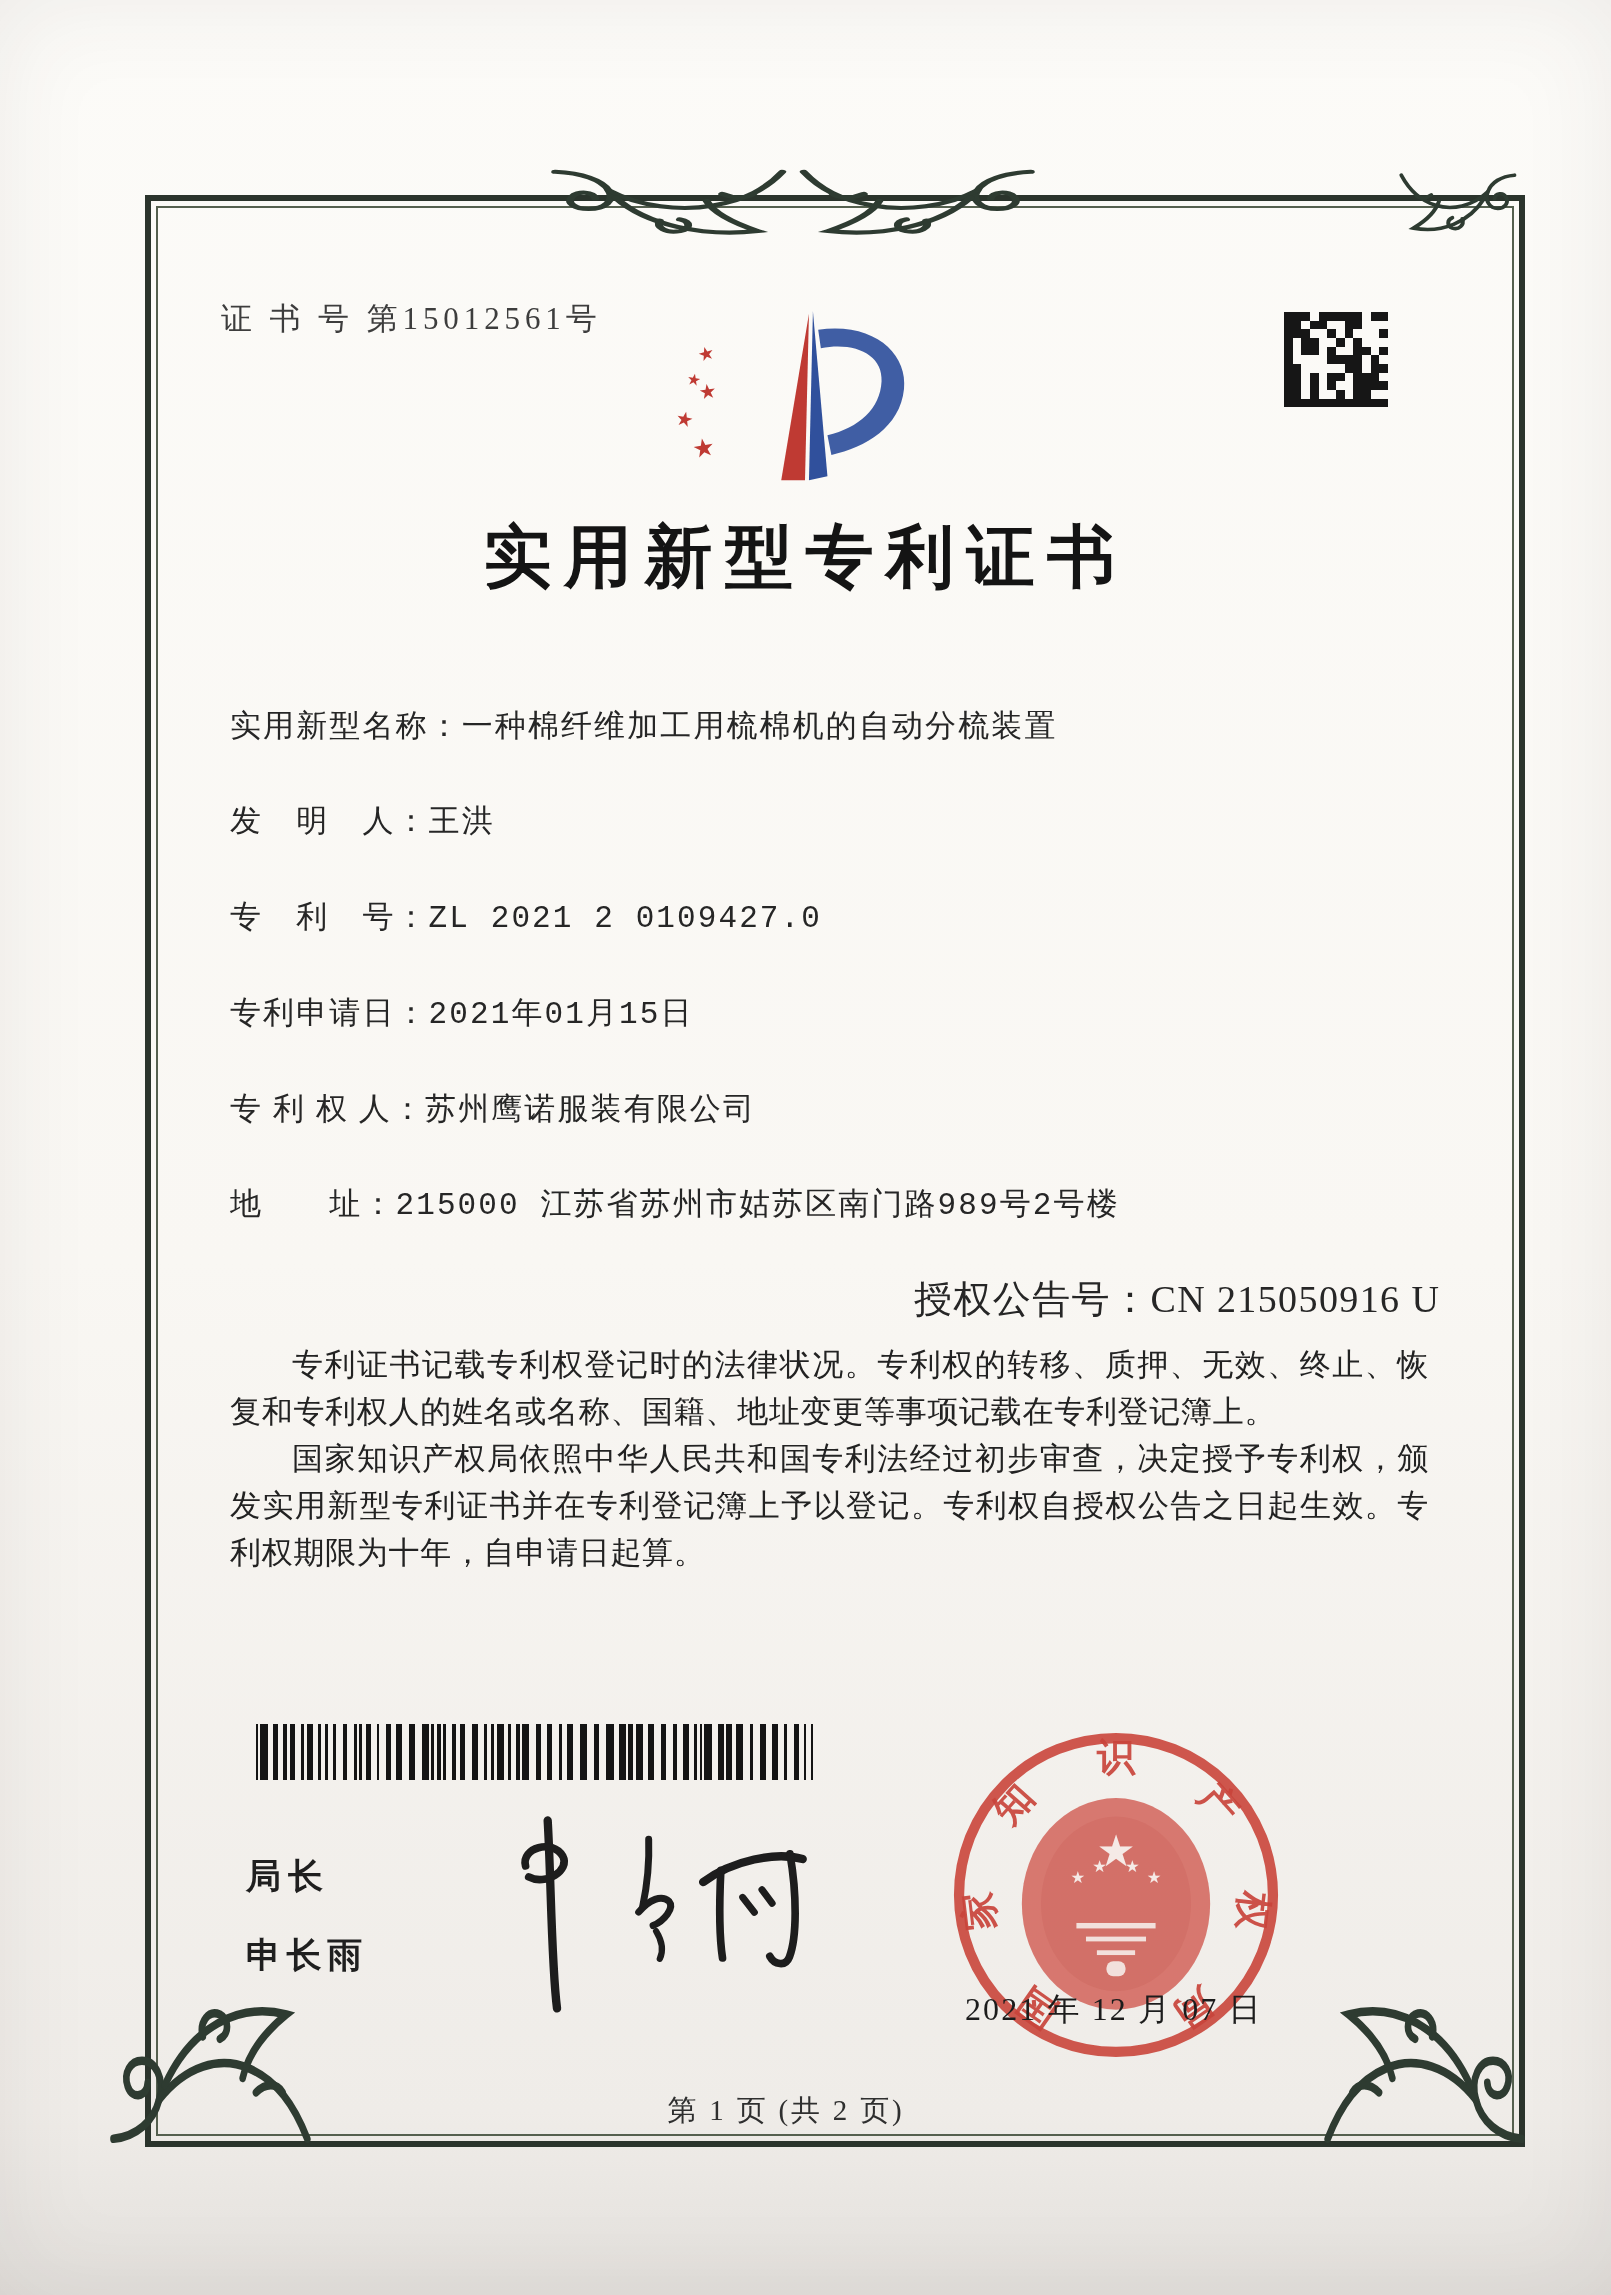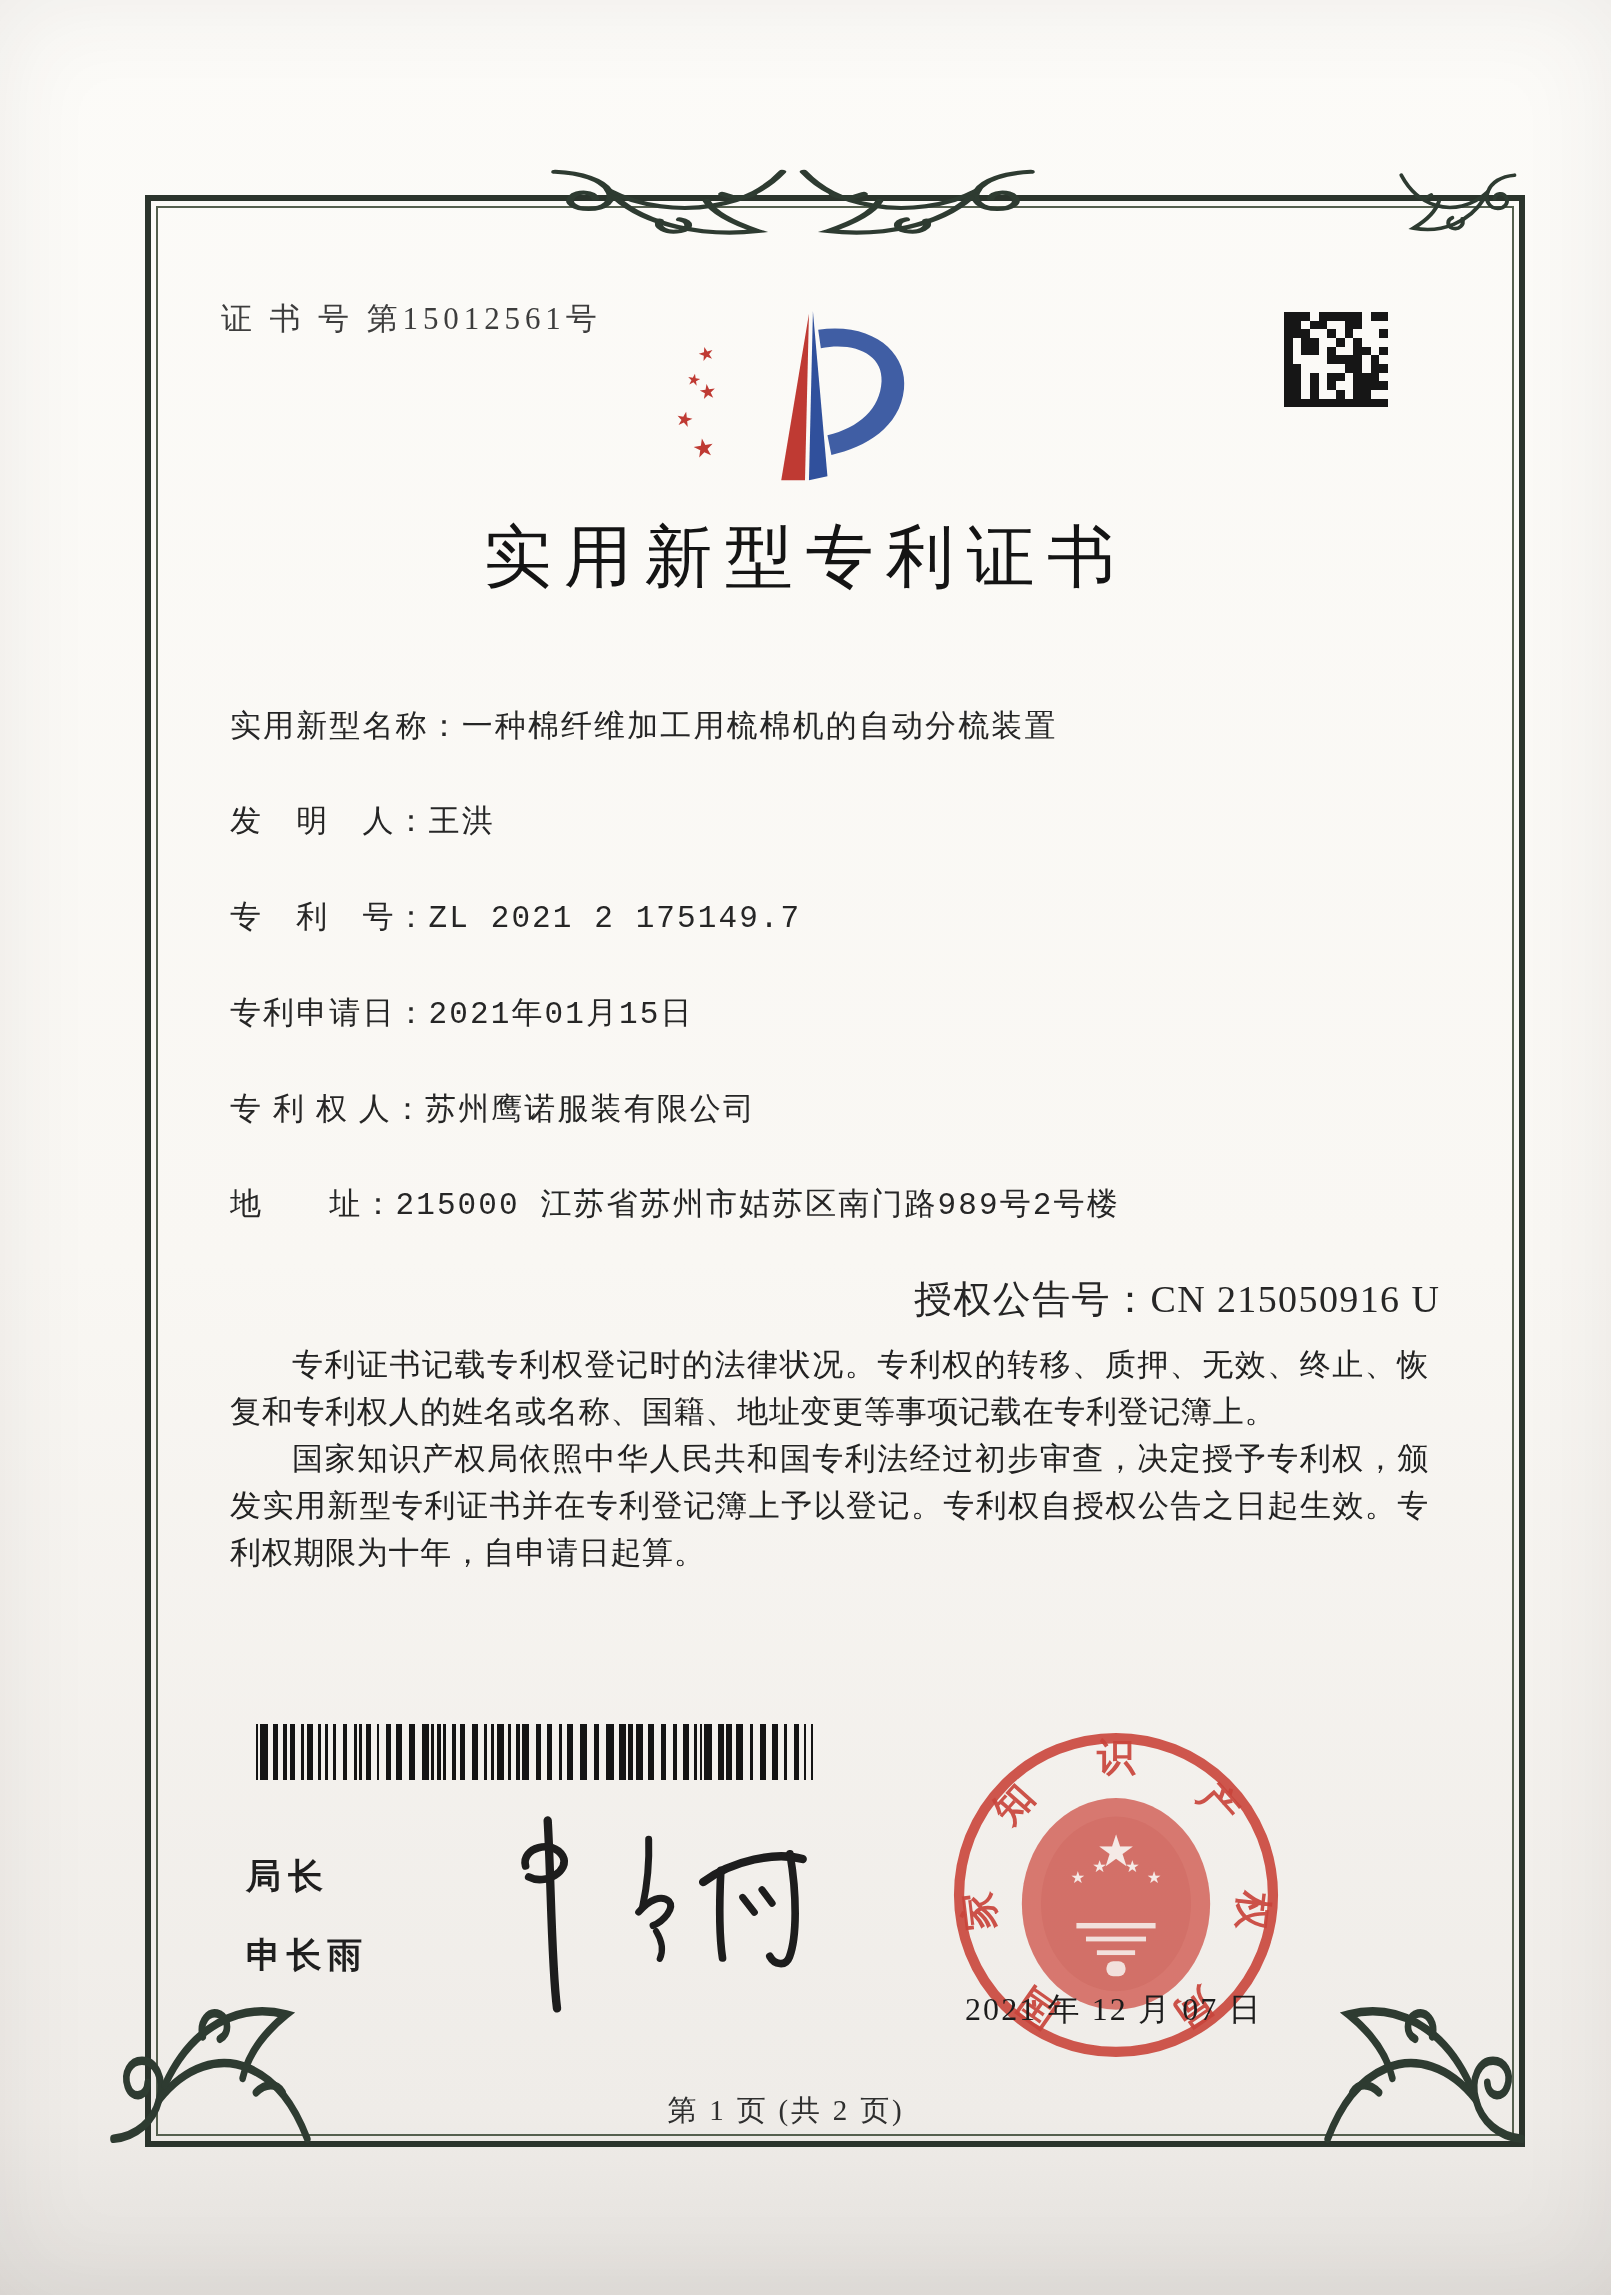--- a/index.html
+++ b/index.html
@@ -25,21 +25,21 @@
   
   .cert-no{
     position:absolute;left:221px;top:298px;
     font-size:31px;letter-spacing:4.9px;color:#3d3d3d;font-weight:500;
     white-space:nowrap;
   }
   .logo{position:absolute;left:673px;top:298px;width:264px;height:207px;}
   .dmx{position:absolute;left:1284px;top:310px;width:104px;height:99px;}
   .title{
     position:absolute;left:0;top:512px;width:100%;
-    text-align:center;font-size:68px;font-weight:normal;color:#141414;
+    text-align:center;font-size:68px;font-weight:bold;color:#141414;
     letter-spacing:12.5px;white-space:nowrap;
   }
   
   .frow{
     position:absolute;left:230px;font-size:31px;line-height:39px;
     color:#262626;white-space:nowrap;letter-spacing:1.4px;
   }
   .frow .lab{letter-spacing:2.1px;}
   .frow .val{letter-spacing:2.1px;font-family:Liberation Mono, monospace;}
   .grant-no{position:absolute;left:914px;top:1280px;font-size:38px;line-height:39px;
@@ -228,21 +228,21 @@
 
   <div class="title">实用新型专利证书</div>
 
   <div class="frow" style="top:706px">
     <span class="lab">实用新型名称：</span><span class="val">一种棉纤维加工用梳棉机的自动分梳装置</span>
   </div>
   <div class="frow" style="top:801px">
     <span class="lab">发　明　人：</span><span class="val">王洪</span>
   </div>
   <div class="frow" style="top:897px">
-    <span class="lab">专　利　号：</span><span class="val">ZL 2021 2 175149.7</span>
+    <span class="lab">专　利　号：</span><span class="val">ZL 2021 2 0109427.0</span>
   </div>
   <div class="frow" style="top:993px">
     <span class="lab">专利申请日：</span><span class="val">2021年01月15日</span>
   </div>
   <div class="frow" style="top:1089px">
     <span class="lab">专 利 权 人：</span><span class="val">苏州鹰诺服装有限公司</span>
   </div>
   <div class="frow" style="top:1184px">
     <span class="lab">地　　址：</span><span class="val">215000 江苏省苏州市姑苏区南门路989号2号楼</span>
   </div>

